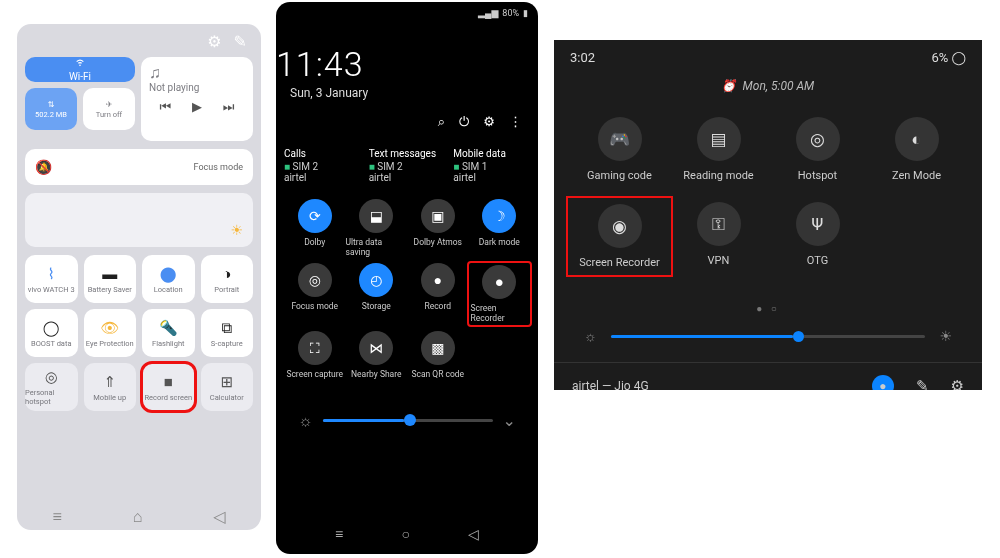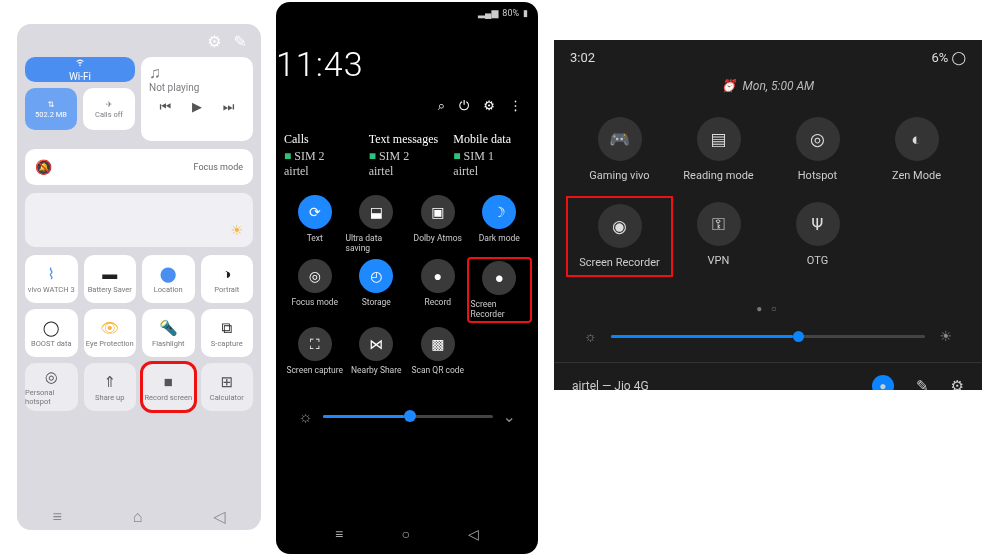--- a/index.html
+++ b/index.html
@@ -27,21 +27,21 @@
   .p1 .sound-card { margin: 0 8px 8px; height: 36px; border-radius: 10px; background:#fff; display:flex; align-items:center; padding:0 10px; gap:12px; font-size:9px; color:#666;}
   .p1 .sound-card .bell { color:#f6b73c; font-size:14px; }
   .p1 .navbar { position:absolute; bottom:4px; left:0; right:0; display:flex; justify-content:space-around; color:#888; font-size:16px;}
 
   
   .p2 { left: 276px; top: 2px; width: 262px; height: 552px; background: #000; color: #fff; }
   .p2 .status { display:flex; justify-content:flex-end; font-size:9px; gap:4px; padding:6px 10px 0; color:#ccc;}
   .p2 .clock { font-size: 34px; font-weight: 300; padding: 26px 0 0; letter-spacing:1px;}
   .p2 .date { font-size: 12px; padding: 2px 14px 0; color: #ddd; }
   .p2 .iconrow { display:flex; justify-content:flex-end; gap:14px; padding:14px 16px 0; font-size:13px;}
-  .p2 .sims { display:flex; justify-content:space-around; font-size:12px; padding:18px 4px 10px; color:#ccc;font-family:Liberation Serif, serif; }
+  .p2 .sims { display:flex; justify-content:space-around; font-size:10px; padding:18px 4px 10px; color:#ccc; }
   .p2 .sims .col { text-align:left; flex:1; padding:0 4px;}
   .p2 .sims .hdr { color:#fff; display:block; margin-bottom:2px; }
   .p2 .qgrid { display:grid; grid-template-columns: repeat(4,1fr); gap:6px 0; padding:6px 8px; }
   .p2 .qtile { display:flex; flex-direction:column; align-items:center; gap:4px; font-size:8.5px; color:#ccc; }
   .p2 .qtile .circ { width:34px; height:34px; border-radius:50%; background:#3a3a3a; display:flex; align-items:center; justify-content:center; font-size:14px; color:#fff; }
   .p2 .qtile .circ.on { background:#1e88ff; }
   .p2 .highlight2 { border:2px solid #e11; border-radius:4px; padding:2px; margin:-2px;}
   .p2 .bslider { padding: 26px 22px; display:flex; align-items:center; gap:10px;}
   .p2 .track { flex:1; height:3px; background:#444; position:relative; border-radius:2px;}
   .p2 .track .fill { position:absolute; left:0; top:0; bottom:0; width:48%; background:#1e88ff; border-radius:2px;}
@@ -86,21 +86,21 @@
         </span>
         <span>Wi-Fi</span>
       </div>
       <div style="display:flex; gap:6px;">
         <div class="small-tile data-tile">
           <span>⇅</span>
           <span style="font-size:7.5px;">502.2 MB</span>
         </div>
         <div class="small-tile card">
           <span>✈</span>
-          <span style="font-size:7.5px;">Calls off</span>
+          <span style="font-size:7.5px;">Turn off</span>
         </div>
       </div>
     </div>
     <div class="card music-card">
       <span style="font-size:16px;">♫</span>
       <span>Not playing</span>
       <div class="music-ctrl">
         <span>⏮</span>
         <span>▶</span>
         <span>⏭</span>
@@ -155,21 +155,21 @@
       </div>
   </div>
 
   <div class="grid4" style="margin-top:6px;">
     <div class="tile">
         <span class="ic">◎</span>
         <span>Personal hotspot</span>
       </div>
     <div class="tile">
         <span class="ic">⇑</span>
-        <span>Share up</span>
+        <span>Mobile up</span>
       </div>
     <div class="tile highlight">
         <span class="ic">■</span>
         <span>Record screen</span>
       </div>
     <div class="tile">
         <span class="ic">⊞</span>
         <span>Calculator</span>
       </div>
   </div>
@@ -181,36 +181,37 @@
   </div>
 </div>
 
 <div class="phone p2">
   <div class="status">
     <span>▂▄▆</span>
     <span>80%</span>
     <span>▮</span>
   </div>
   <div class="clock">11:43</div>
+  <div class="date">Sun, 3 January</div>
   <div class="iconrow">
     <span>⌕</span>
     <span>⏻</span>
     <span>⚙</span>
     <span>⋮</span>
   </div>
   <div class="sims">
     <div class="col"><span class="hdr">Calls</span><span style="color:#2ec27e;">■ </span><span>SIM 2</span><br><span>airtel</span></div>
     <div class="col"><span class="hdr">Text messages</span><span style="color:#2ec27e;">■ </span><span>SIM 2</span><br><span>airtel</span></div>
     <div class="col"><span class="hdr">Mobile data</span><span style="color:#2ec27e;">■ </span><span>SIM 1</span><br><span>airtel</span></div>
   </div>
 
   <div class="qgrid">
     <div class="qtile">
         <div class="circ on">⟳</div>
-        <span>Text</span>
+        <span>Dolby</span>
       </div>
     <div class="qtile">
         <div class="circ">⬓</div>
         <span>Ultra data saving</span>
       </div>
     <div class="qtile">
         <div class="circ">▣</div>
         <span>Dolby Atmos</span>
       </div>
     <div class="qtile">
@@ -269,21 +270,21 @@
     <span><span>6%</span> <span>◯</span></span>
   </div>
   <div class="alarm">
     <span>⏰</span>&nbsp;
     <span>Mon, 5:00 AM</span>
   </div>
 
   <div class="qgrid3">
     <div class="qt3">
         <div class="circ3">🎮</div>
-        <span>Gaming vivo</span>
+        <span>Gaming code</span>
       </div>
     <div class="qt3">
         <div class="circ3">▤</div>
         <span>Reading mode</span>
       </div>
     <div class="qt3">
         <div class="circ3">◎</div>
         <span>Hotspot</span>
       </div>
     <div class="qt3">

